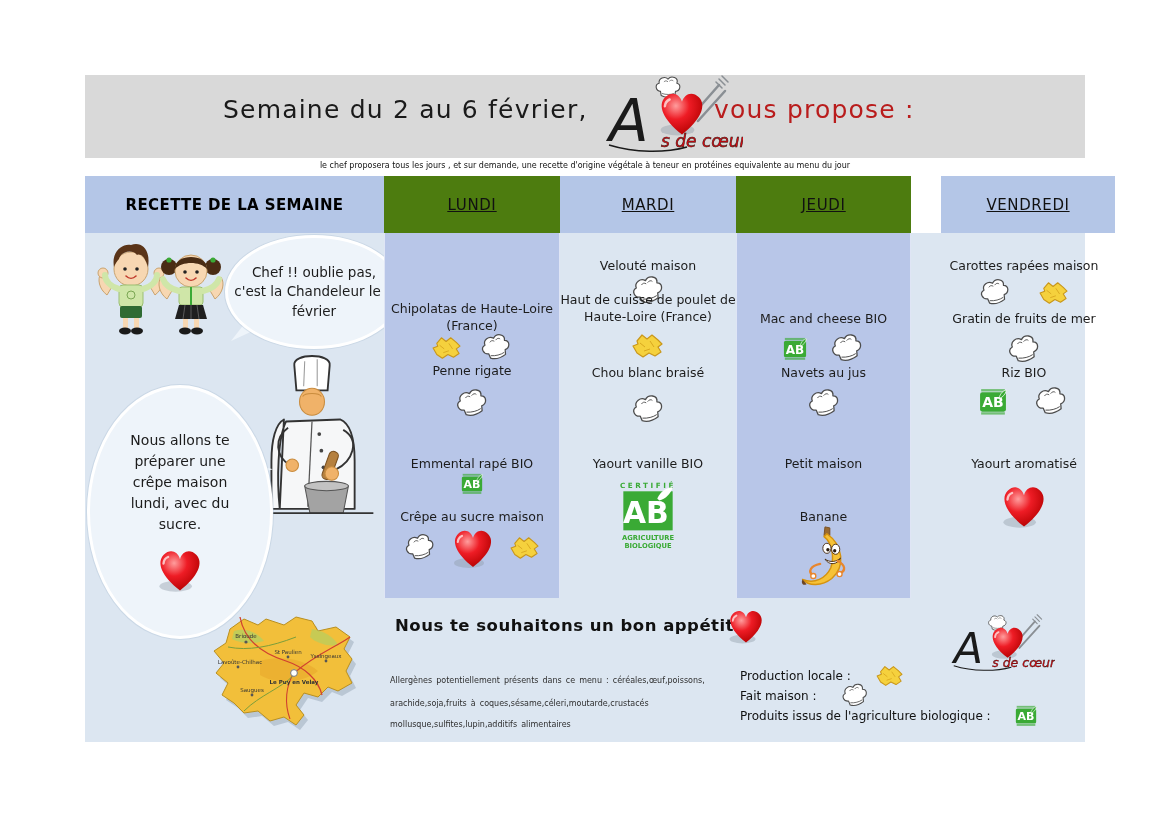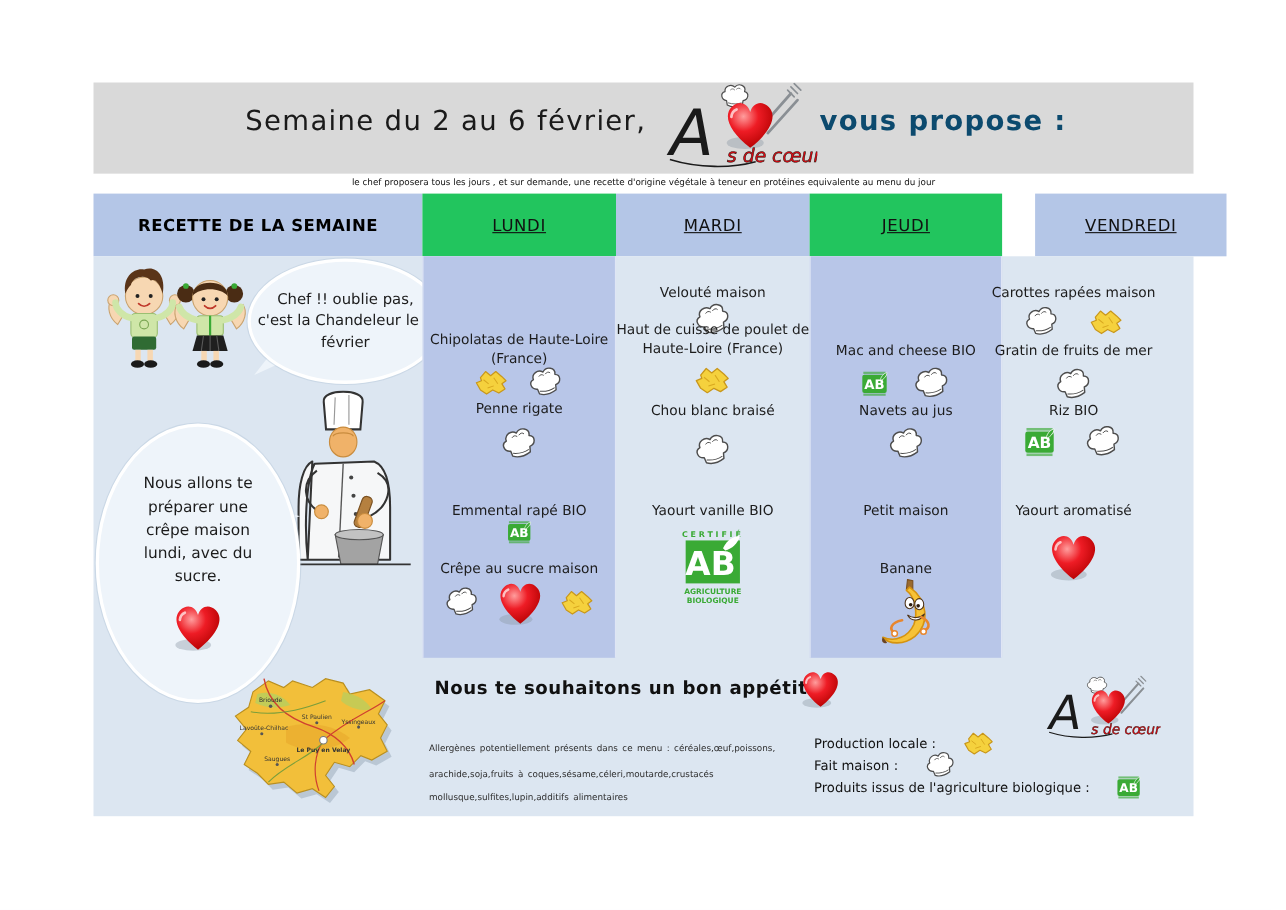--- a/index.html
+++ b/index.html
@@ -6,39 +6,39 @@
   body{font-family:"DejaVu Sans","Liberation Sans",sans-serif;}
   #canvas{position:relative;width:1169px;height:827px;background:#fff;overflow:hidden;}
   #page{position:absolute;left:85px;top:75px;width:1000px;height:667px;}
 
   
   .band-gray{position:absolute;left:0;top:0;width:1000px;height:83px;background:#d9d9d9;}
   .strip-white{position:absolute;left:0;top:83px;width:1000px;height:18px;background:#ffffff;}
   .subtitle{position:absolute;left:0;top:86px;width:1000px;text-align:center;font-size:8px;color:#111;}
 
   .title-left{position:absolute;left:138px;top:20px;font-size:25px;letter-spacing:1.2px;color:#1a1a1a;white-space:nowrap;}
-  .title-right{position:absolute;left:660px;top:20px;font-size:25px;letter-spacing:1.2px;color:#0c4a6e;white-space:nowrap;font-weight:bold;}
+  .title-right{position:absolute;left:629px;top:20px;font-size:25px;letter-spacing:1.2px;color:#b91c1c;white-space:nowrap;}
   .logo-main{position:absolute;left:518px;top:0px;width:140px;height:84px;}
 
   
   .hdr{position:absolute;top:101px;height:57px;display:flex;align-items:center;justify-content:center;box-sizing:border-box;text-align:center;}
   .hdr.light{background:#b4c6e7;}
-  .hdr.dark{background:#22c55e;}
+  .hdr.dark{background:#4d7c0f;text-decoration:underline;}
   .hdr-recette{left:0;width:299px;font-weight:bold;font-size:15px;letter-spacing:.4px;color:#000;}
   .day-link{font-size:15px;letter-spacing:.6px;color:#111;text-decoration:underline;cursor:pointer;}
 
   
   .bodybg{position:absolute;left:0;top:158px;width:1000px;height:509px;background:#dce6f1;}
   .col{position:absolute;top:158px;height:365px;}
   .col.dark{background:#b8c6e8;border-left:1px solid rgba(255,255,255,.55);border-right:1px solid rgba(255,255,255,.55);box-sizing:border-box;}
   #col-recette{left:0;width:299px;}
   #col-lundi{left:299px;width:176px;}
   #col-mardi{left:475px;width:176px;}
   #col-jeudi{left:651px;width:175px;}
-  #col-vendredi{left:794px;width:194px;}
+  #col-vendredi{left:842px;width:194px;}
 
   .item{position:absolute;left:0;width:100%;text-align:center;font-size:12.5px;line-height:1.38;color:#1c1c1c;}
   .icons{position:absolute;left:0;width:100%;display:flex;justify-content:center;align-items:center;gap:16px;}
   .rot{transform:rotate(-14deg);}
 
   
   .bubble{position:absolute;background:#eef4fa;border:3px solid #fff;border-radius:50%;
           display:flex;align-items:center;justify-content:center;text-align:center;
           color:#1c1c1c;box-shadow:0 0 0 1px rgba(170,190,210,.35);}
   .tail{position:absolute;background:#eef4fa;}

